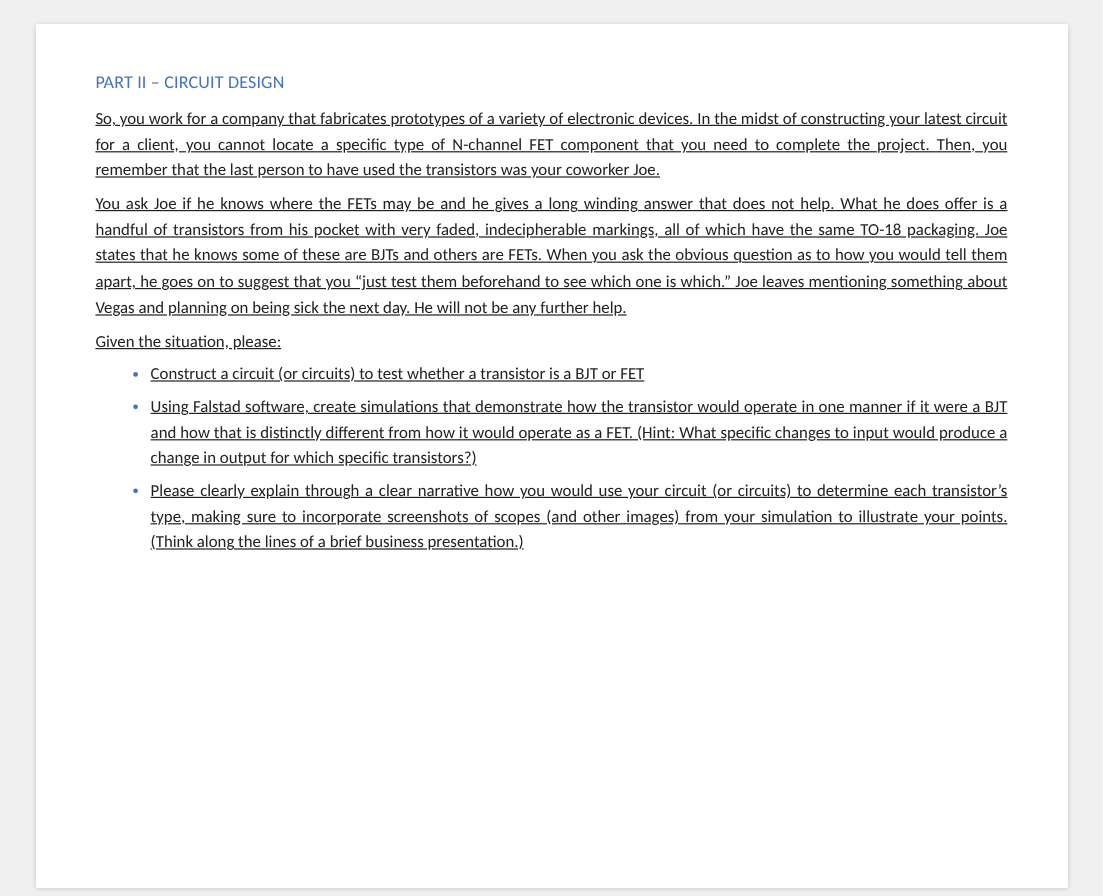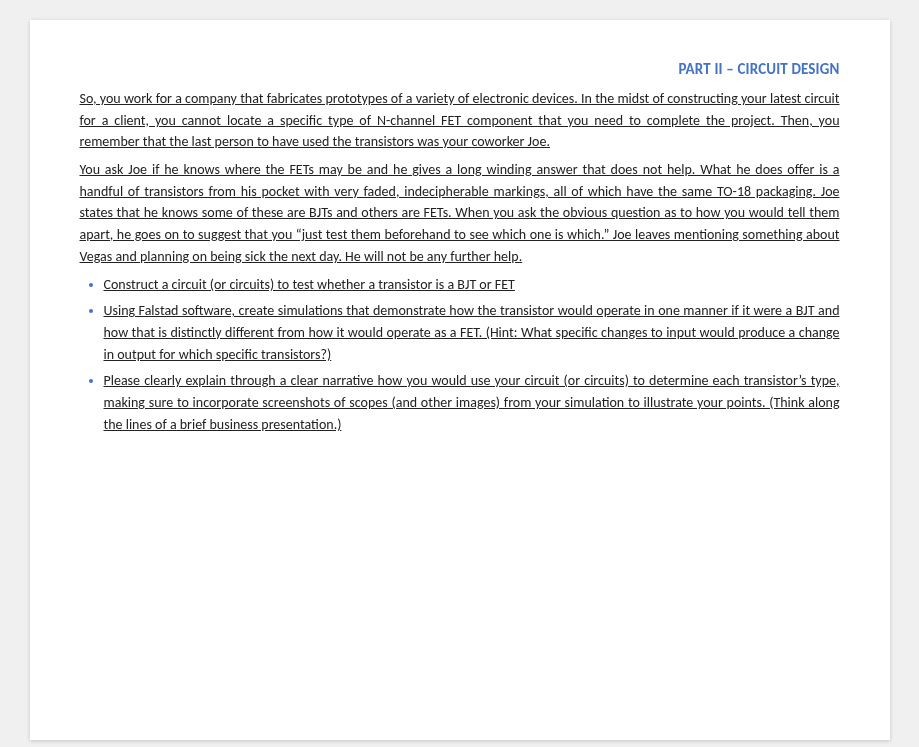--- a/index.html
+++ b/index.html
@@ -21,40 +21,39 @@
       background: #ffffff;
       width: 860px;
       min-height: 720px;
       margin: 20px auto;
       padding: 40px 50px 50px 50px;
       box-shadow: 0 1px 4px rgba(0,0,0,0.18);
     }
 
     .section-title {
       font-size: 15px;
-      font-weight: 700;
+      font-weight: 400;
       color: #4472c4;
       letter-spacing: 0.01em;
       margin-bottom: 10px;
       font-family: 'Calibri', 'Segoe UI', Arial, sans-serif;
-      text-align: right;
     }
 
     .body-text {
       font-size: 14px;
       color: #222;
       line-height: 1.55;
       text-align: justify;
       margin-bottom: 6px;
       font-family: 'Calibri', 'Segoe UI', Arial, sans-serif;
       text-decoration: underline;
     }
 
     .bullet-list {
-      margin: 4px 0 4px 24px;
+      margin: 4px 0 4px 46px;
       padding: 0;
       list-style: disc;
     }
 
     .bullet-list li {
       font-size: 14px;
       color: #222;
       line-height: 1.55;
       text-align: justify;
       margin-bottom: 5px;
@@ -68,19 +67,20 @@
 </head>
 <body>
 
 <div class="page-container">
   <div class="section-title">PART II – CIRCUIT DESIGN</div>
 
   <p class="body-text">So, you work for a company that fabricates prototypes of a variety of electronic devices. In the midst of constructing your latest circuit for a client, you cannot locate a specific type of N-channel FET component that you need to complete the project. Then, you remember that the last person to have used the transistors was your coworker Joe.</p>
 
   <p class="body-text">You ask Joe if he knows where the FETs may be and he gives a long winding answer that does not help. What he does offer is a handful of transistors from his pocket with very faded, indecipherable markings, all of which have the same TO-18 packaging. Joe states that he knows some of these are BJTs and others are FETs. When you ask the obvious question as to how you would tell them apart, he goes on to suggest that you “just test them beforehand to see which one is which.” Joe leaves mentioning something about Vegas and planning on being sick the next day. He will not be any further help.</p>
 
+  <p class="body-text">Given the situation, please:</p>
 
   <ul class="bullet-list">
     <li class="body-text">Construct a circuit (or circuits) to test whether a transistor is a BJT or FET</li>
     <li class="body-text">Using Falstad software, create simulations that demonstrate how the transistor would operate in one manner if it were a BJT and how that is distinctly different from how it would operate as a FET. (Hint: What specific changes to input would produce a change in output for which specific transistors?)</li>
     <li class="body-text">Please clearly explain through a clear narrative how you would use your circuit (or circuits) to determine each transistor’s type, making sure to incorporate screenshots of scopes (and other images) from your simulation to illustrate your points. (Think along the lines of a brief business presentation.)</li>
   </ul>
 </div>
 
 </body></html>

